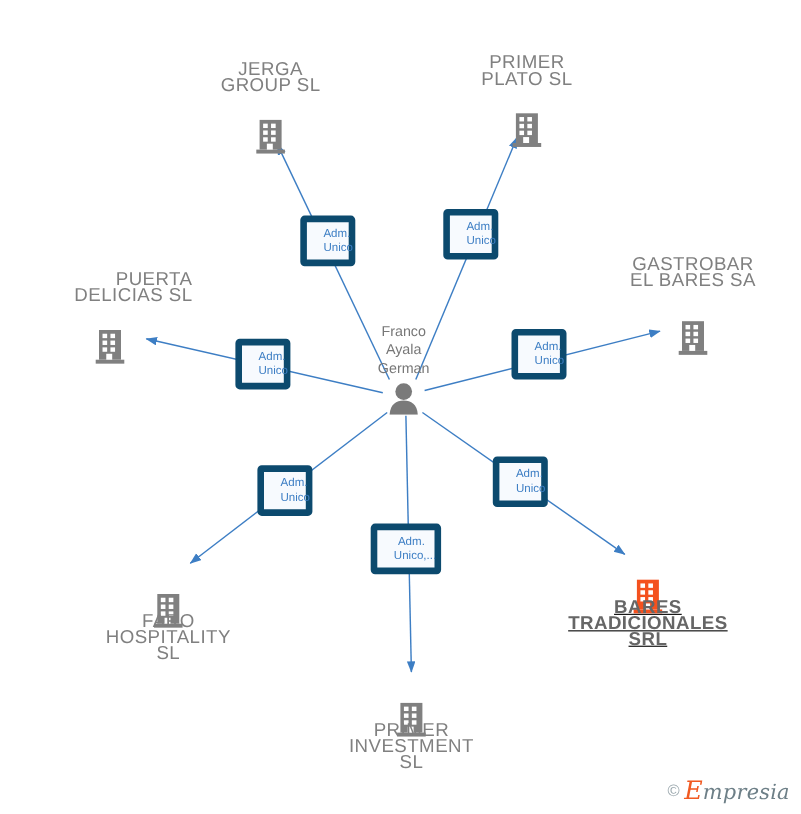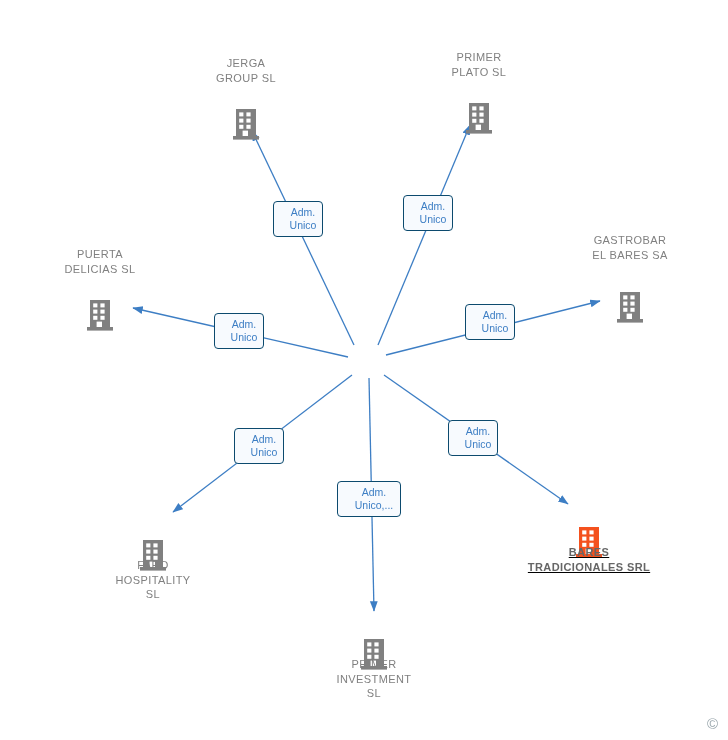--- a/index.html
+++ b/index.html
@@ -24,21 +24,21 @@
     width: 728px;
     height: 740px;
   }
   .node {
     position: absolute;
     width: 150px;
     text-align: center;
     transform: translateX(-50%);
   }
   .node-label {
-    font-size: 11px;
+    font-size: 17px;
     letter-spacing: 0.4px;
     color: #808080;
     line-height: 14.5px;
     white-space: pre-line;
   }
   .node-label.highlight {
     color: #666666;
     font-weight: bold;
   }
   .icon-wrap {
@@ -53,21 +53,21 @@
   .person-label {
     font-size: 13px;
     color: #777777;
     line-height: 17px;
     white-space: pre-line;
   }
   .edge-label {
     position: absolute;
     box-sizing: border-box;
     background: #f7fafe;
-    border: 1px solid #0c4a6e;
+    border: 6px solid #0c4a6e;
     border-radius: 4px;
     color: #3d7ec4;
     font-size: 10.5px;
     line-height: 13px;
     text-align: center;
     padding: 4px 5px 4px 15px;
     transform: translate(-50%, -50%);
     white-space: pre-line;
   }
   .watermark {
@@ -183,21 +183,21 @@
             <rect x="5" y="2" width="20" height="27" fill="#808080"></rect>
             <rect x="2" y="29" width="26" height="3.6" fill="#808080"></rect>
             <rect x="8.2" y="5.4" width="4.2" height="4" fill="#ffffff"></rect>
             <rect x="15.4" y="5.4" width="4.2" height="4" fill="#ffffff"></rect>
             <rect x="8.2" y="11.6" width="4.2" height="4" fill="#ffffff"></rect>
             <rect x="15.4" y="11.6" width="4.2" height="4" fill="#ffffff"></rect>
             <rect x="8.2" y="17.8" width="4.2" height="4" fill="#ffffff"></rect>
             <rect x="15.4" y="17.8" width="4.2" height="4" fill="#ffffff"></rect>
             <rect x="11.6" y="23.6" width="5.4" height="5.4" fill="#ffffff"></rect>
           </svg></span></div>
-      <div class="node" style="left: 100px; top: 247px;">
+      <div class="node" style="left: 100px; top: 247px; text-align: right;">
         <div class="node-label">PUERTA
 DELICIAS  SL</div>
       </div>
       <div class="node" style="left: 153px; top: 538px;"><span class="icon-wrap"><svg width="30" height="34" viewBox="0 0 30 34">
             <rect x="5" y="2" width="20" height="27" fill="#808080"></rect>
             <rect x="2" y="29" width="26" height="3.6" fill="#808080"></rect>
             <rect x="8.2" y="5.4" width="4.2" height="4" fill="#ffffff"></rect>
             <rect x="15.4" y="5.4" width="4.2" height="4" fill="#ffffff"></rect>
             <rect x="8.2" y="11.6" width="4.2" height="4" fill="#ffffff"></rect>
             <rect x="15.4" y="11.6" width="4.2" height="4" fill="#ffffff"></rect>
@@ -236,18 +236,30 @@
             <rect x="8.2" y="17.8" width="4.2" height="4" fill="#ffffff"></rect>
             <rect x="15.4" y="17.8" width="4.2" height="4" fill="#ffffff"></rect>
             <rect x="11.6" y="23.6" width="5.4" height="5.4" fill="#ffffff"></rect>
           </svg></span></div>
       <div class="node" style="left: 589px; top: 545px; text-decoration: underline;">
         <div class="node-label highlight">BARES
 TRADICIONALES SRL</div>
       </div>
     </div>
 
+  <div class="person-node" style="left:367px; top:292px;">
+    <div class="person-label">Franco
+Ayala
+German</div>
+    <div class="icon-wrap" style="margin-top:4px;">
+      <svg width="34" height="30" viewBox="0 0 34 30">
+        <circle cx="17" cy="9" r="7.6" fill="#7a7a7a"></circle>
+        <path d="M4.2 30 C4.8 20.6 10.2 17.2 17 17.2 C23.8 17.2 29.2 20.6 29.8 30 Z" fill="#7a7a7a"></path>
+      </svg>
+    </div>
+  </div>
 
   <div class="watermark">
     <span class="wm-c">©</span>
+    <span class="wm-text"><span class="wm-e">E</span><span>mpresia</span></span>
   </div>
 
 </div>
 
 </body></html>

